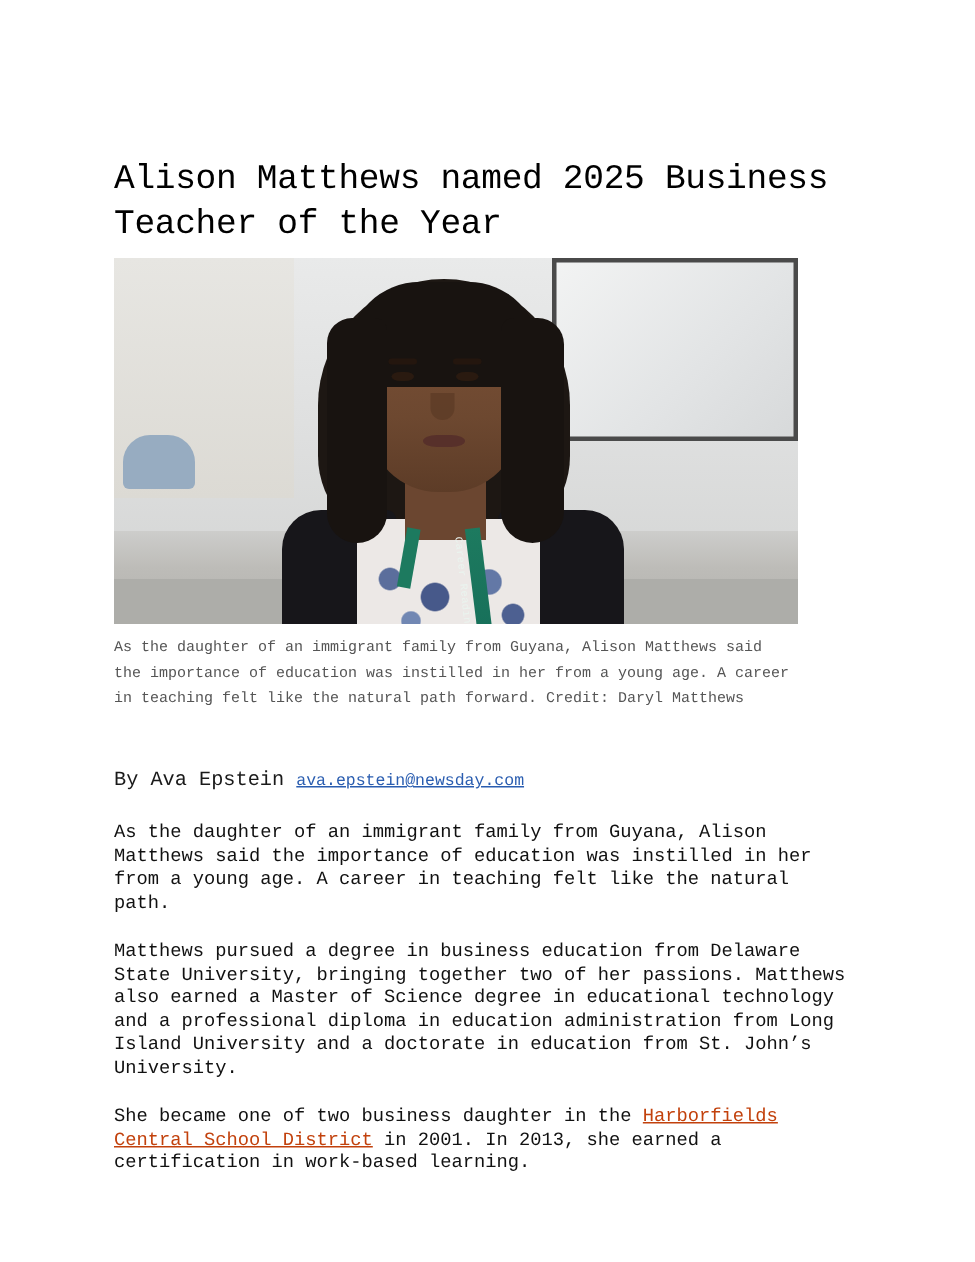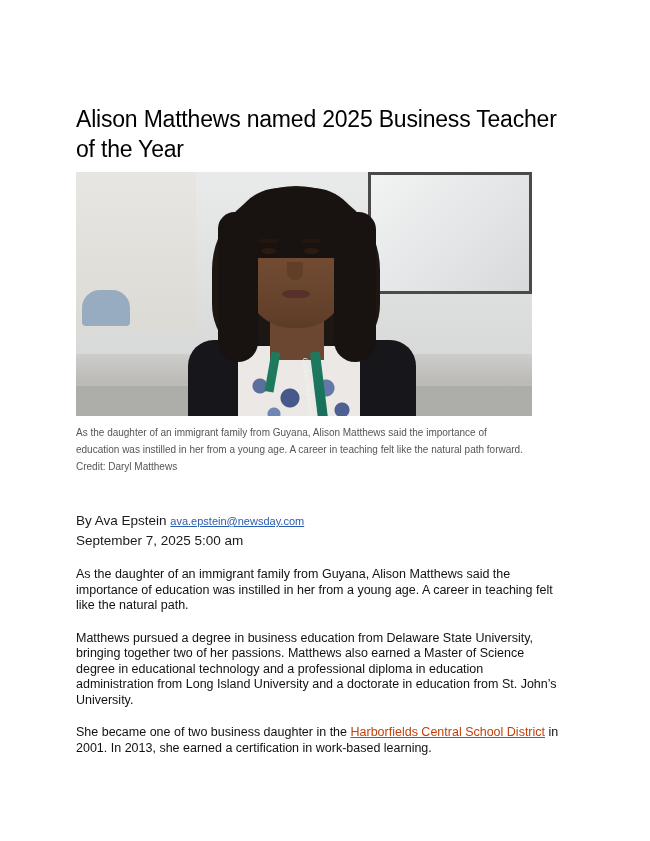--- a/index.html
+++ b/index.html
@@ -12,20 +12,21 @@
     height: 841px;
     font-family: "Liberation Sans", sans-serif;
     color: #000000;
     -webkit-font-smoothing: antialiased;
   }
   .page {
     position: relative;
     width: 650px;
     height: 841px;
     box-sizing: border-box;
+    font-family: Liberation Mono, monospace;
   }
   .article {
     position: absolute;
     left: 76px;
     top: 104px;
     width: 488px;
   }
   .headline {
     font-size: 23px;
     line-height: 30px;
@@ -343,20 +344,19 @@
           <div class="lanyard-text">Career Readiness Educators Ass</div>
         </div>
       </div>
       <figcaption class="caption">As the daughter of an immigrant family from Guyana, Alison Matthews said the importance of education was instilled in her from a young age. A career in teaching felt like the natural path forward.  Credit: Daryl Matthews</figcaption>
     </figure>
 
     <div class="byline">
       <span>By Ava Epstein</span>
       <a class="email" href="#">ava.epstein@newsday.com</a>
     </div>
-    <div class="dateline">September 7, 2025 5:00 am</div>
 
     <p class="body-para">As the daughter of an immigrant family from Guyana, Alison Matthews said the importance of education was instilled in her from a young age. A career in teaching felt like the natural path.</p>
     <p class="body-para">Matthews pursued a degree in business education from Delaware State University, bringing together two of her passions. Matthews also earned a Master of Science degree in educational technology and a professional diploma in education administration from Long Island University and a doctorate in education from St. John’s University.</p>
     <p class="body-para"><span>She became one of two business daughter in the </span><a class="inline-link" href="#">Harborfields Central School District</a><span> in 2001. In 2013, she earned a certification in work-based learning.</span></p>
 
   </article>
 </div>
 
 </body></html>

